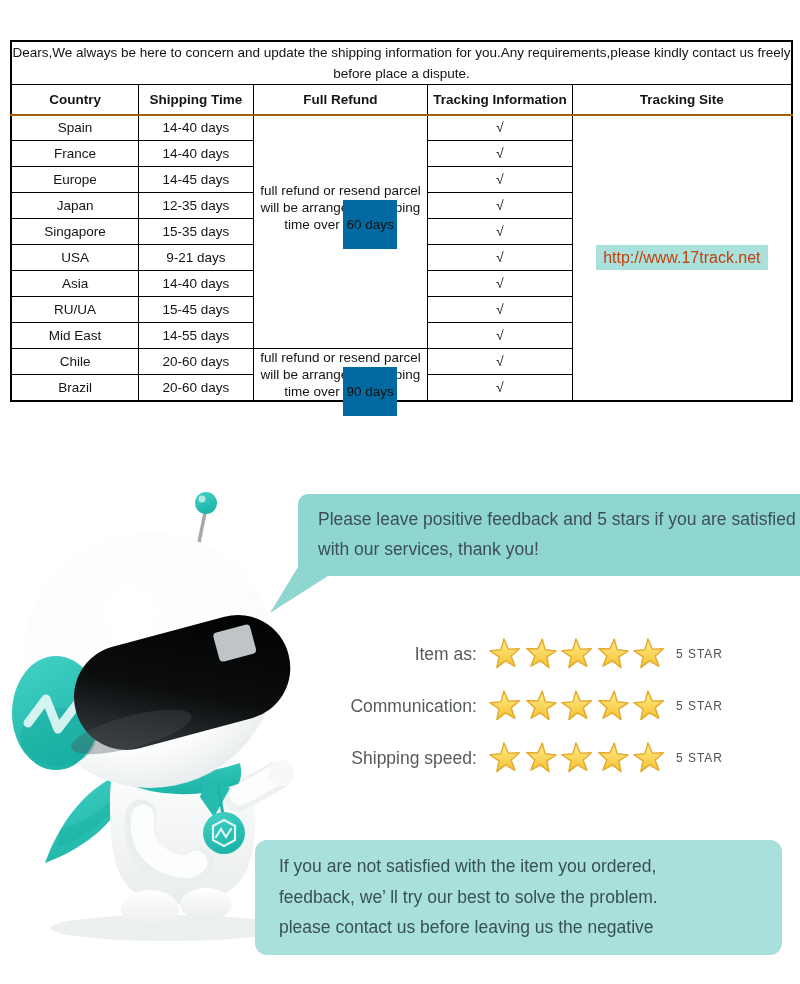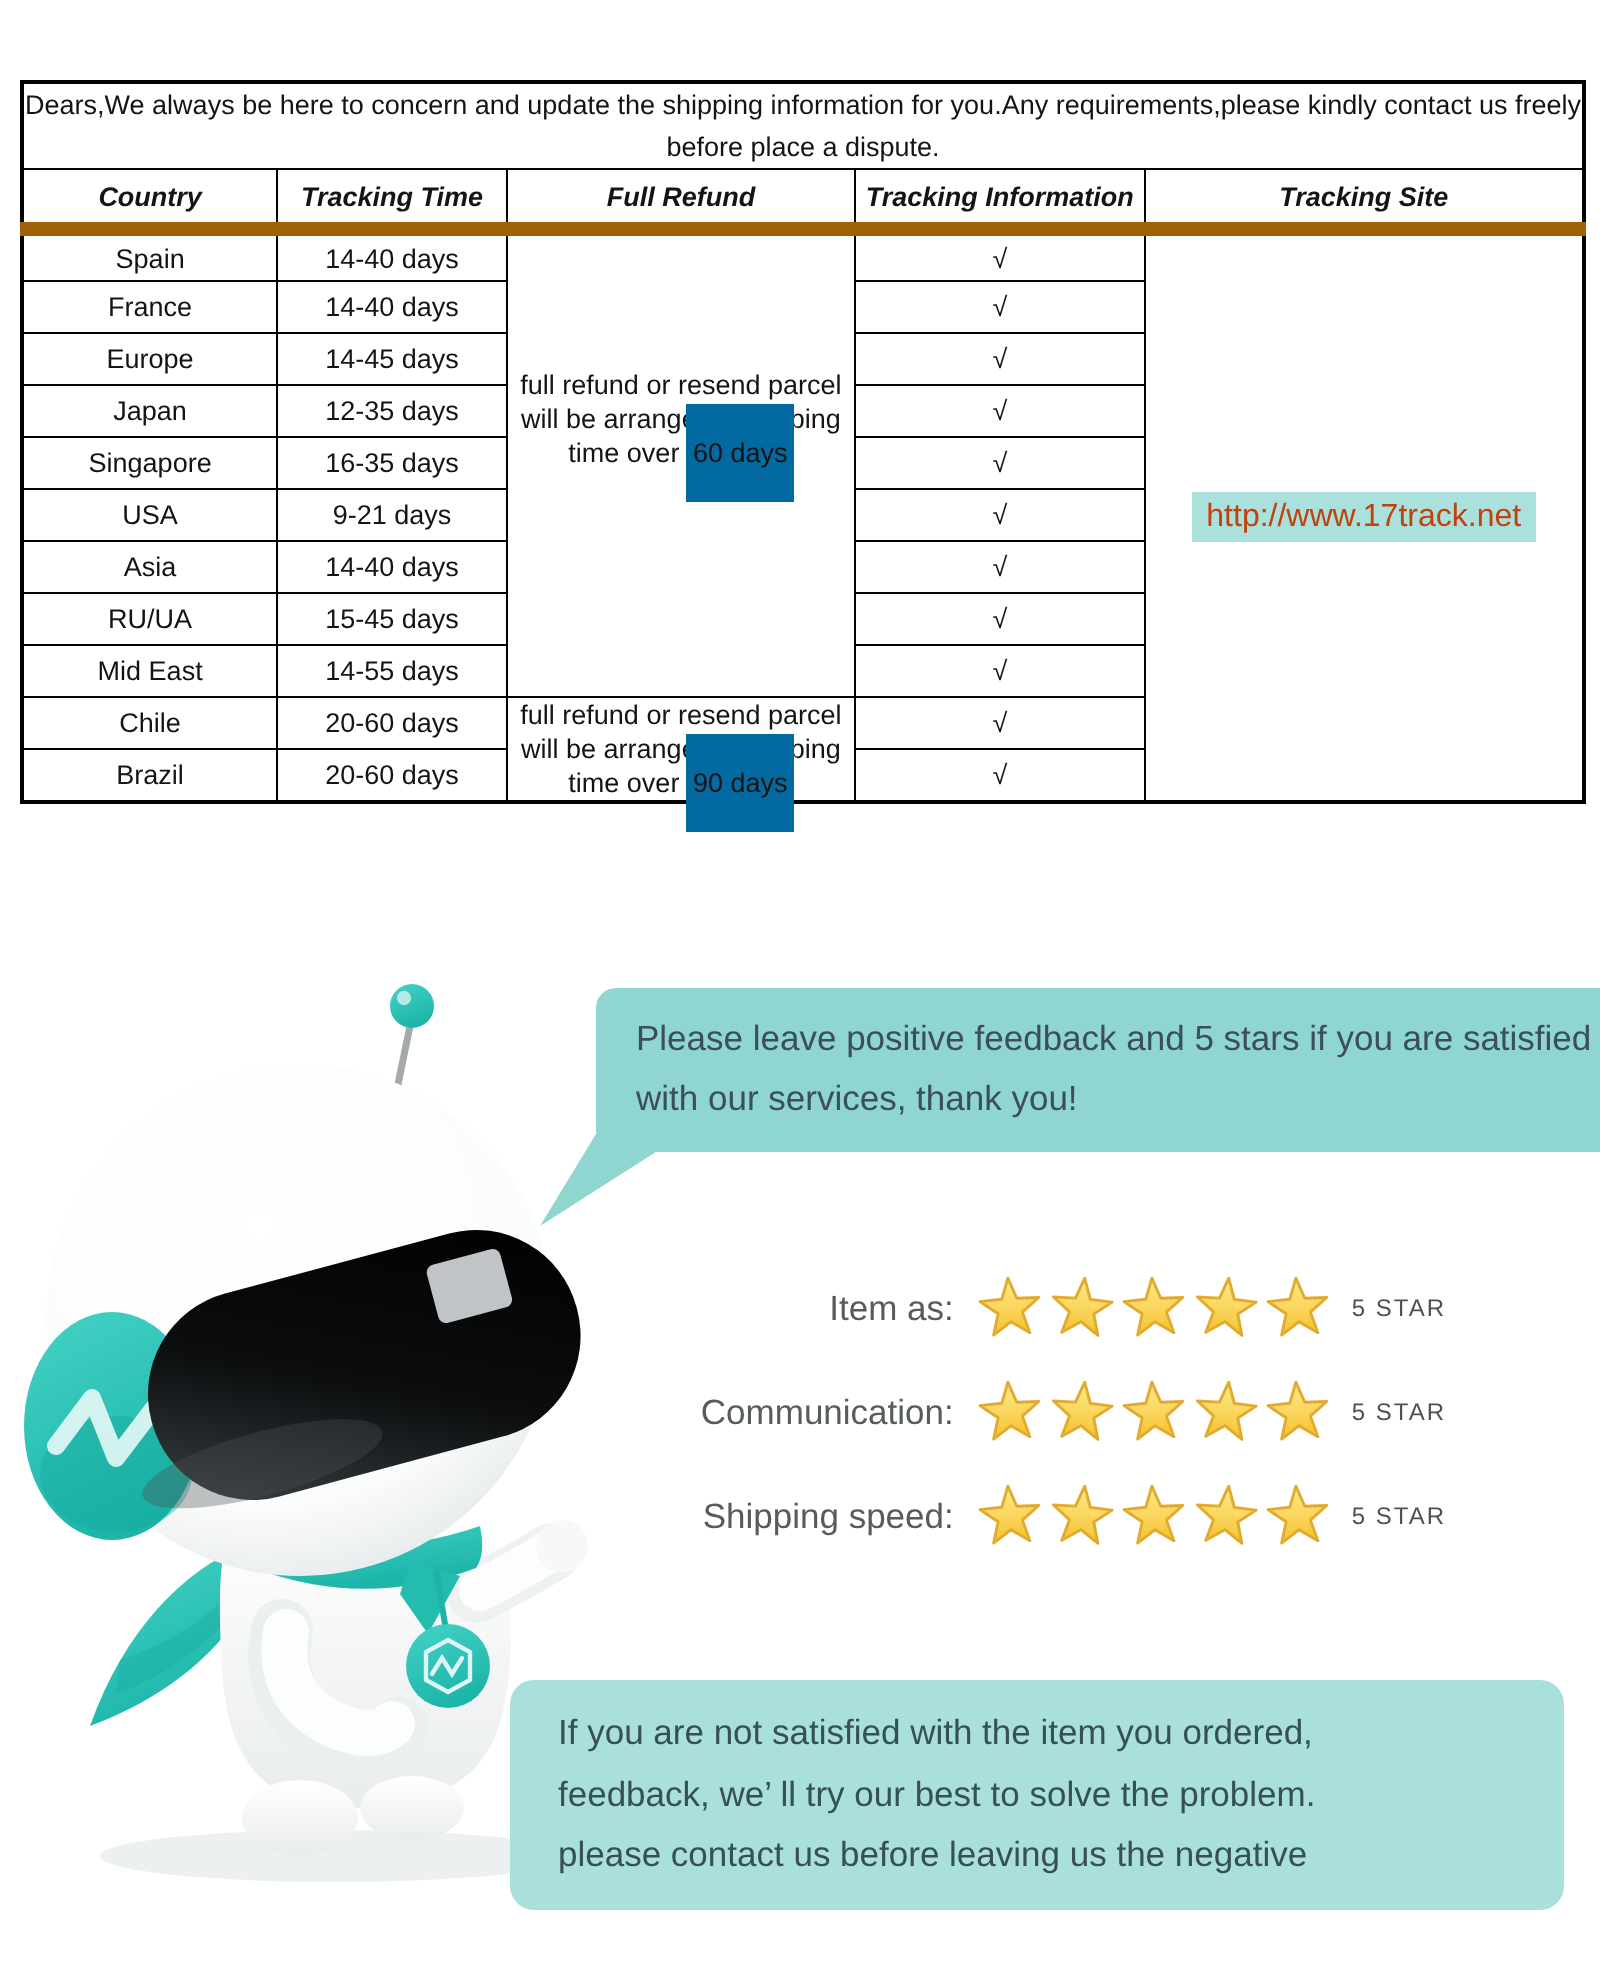--- a/index.html
+++ b/index.html
@@ -36,22 +36,21 @@
     font-size: 14px;
     line-height: 21px;
     padding: 5px 8px 6px 8px;
     border-bottom: 2px solid #000;
     margin-top: 17px;
   }
   tr.head-row th {
     height: 30px;
     font-weight: bold;
     font-size: 13.5px;
-    border-bottom: 7px solid #a16207;
-    font-style: italic;
+    border-bottom: 2px solid #a16207;
   }
   tr.data-row td { height: 26px; }
   td.refund-cell {
     text-align: left;
     vertical-align: middle;
     padding: 0 6px 0 8px;
     font-size: 13px;
     line-height: 17px;
   }
   td.refund-cell .refund-inner { position: relative; top: -24px; }
@@ -149,21 +148,21 @@
         <col style="width:175px">
         <col style="width:145px">
         <col style="width:220px">
     </colgroup>
     <tbody>
       <tr>
         <td class="notice-cell" colspan="5">Dears,We always be here to concern and update the shipping information for you.Any requirements,please kindly contact us freely before place a dispute.</td>
       </tr>
       <tr class="head-row">
         <th>Country</th>
-        <th>Tracking Time</th>
+        <th>Shipping Time</th>
         <th>Full Refund</th>
         <th>Tracking Information</th>
         <th>Tracking Site</th>
       </tr>
 
       <tr class="data-row">
         <td>Spain</td>
         <td>14-40 days</td>
         <td class="refund-cell" rowspan="9">
           <div class="refund-inner"><span>full refund or resend parcel will be arranged if shipping time over </span><span class="hl-yellow">60 days</span></div>
@@ -183,21 +182,21 @@
         <td>14-45 days</td>
         <td class="check">√</td>
       </tr>
       <tr class="data-row">
         <td>Japan</td>
         <td>12-35 days</td>
         <td class="check">√</td>
       </tr>
       <tr class="data-row">
         <td>Singapore</td>
-        <td>16-35 days</td>
+        <td>15-35 days</td>
         <td class="check">√</td>
       </tr>
       <tr class="data-row">
         <td>USA</td>
         <td>9-21 days</td>
         <td class="check">√</td>
       </tr>
       <tr class="data-row">
         <td>Asia</td>
         <td>14-40 days</td>

